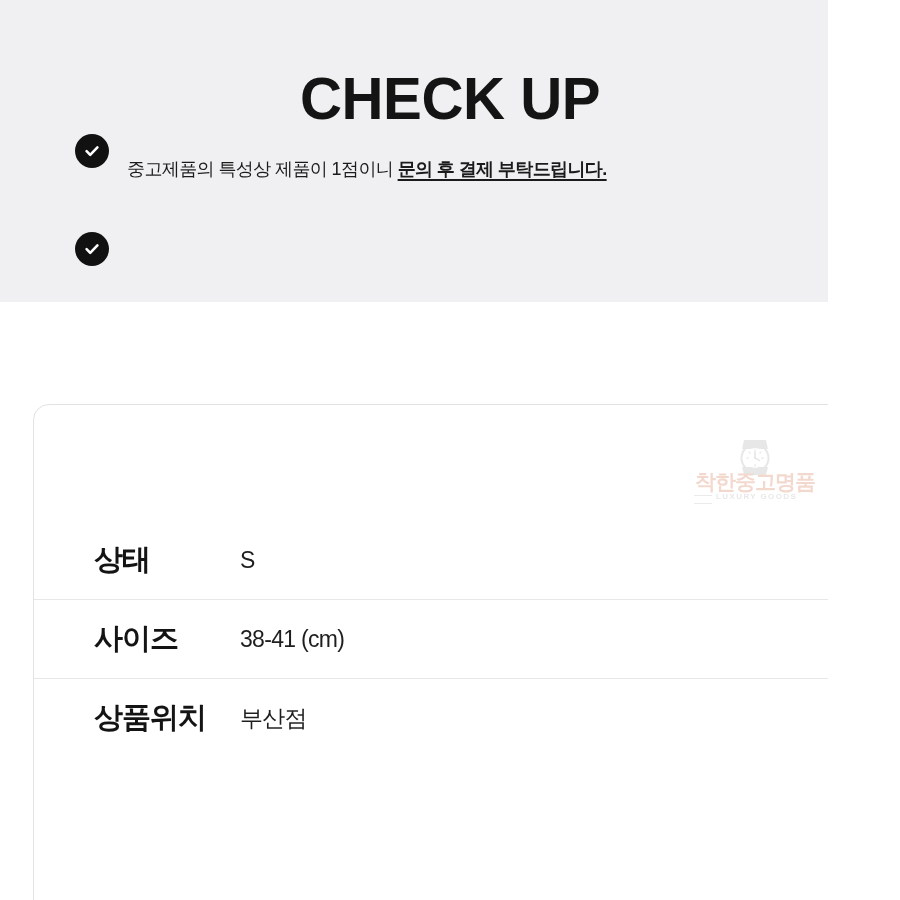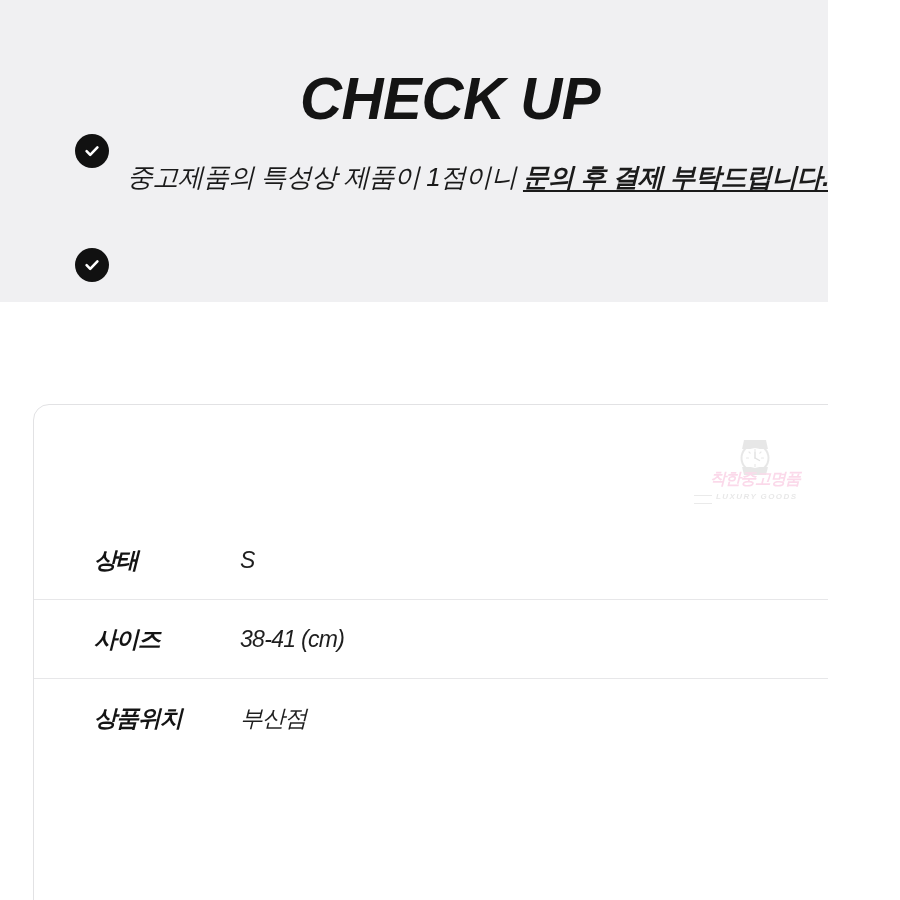--- a/index.html
+++ b/index.html
@@ -15,21 +15,20 @@
     background: #ffffff;
     font-family: "Liberation Sans", "DejaVu Sans", sans-serif;
     -webkit-font-smoothing: antialiased;
   }
 
   .page {
     position: relative;
     width: 828px;
     height: 900px;
     overflow: hidden;
-    font-style: italic;
   }
 
   
   .checkup-section {
     position: absolute;
     left: 0;
     top: 0;
     width: 900px;
     height: 302px;
     background: #f0f0f2;
@@ -77,21 +76,21 @@
     margin-top: 2px;
   }
 
   .check-icon svg {
     display: block;
   }
 
   .checkup-text {
     flex: 1 1 auto;
     margin-left: 18px;
-    font-size: 26px;
+    font-size: 18px;
     line-height: 38px;
     color: #1b1b1b;
     font-weight: 400;
     letter-spacing: -0.6px;
     white-space: nowrap;
   }
 
   .checkup-text .emph {
     font-weight: 700;
     text-decoration: underline;
@@ -155,23 +154,23 @@
     top: 0;
     transform: translateX(-50%);
   }
 
   .brand-watermark .wm-name {
     position: absolute;
     left: 0;
     top: 34px;
     width: 130px;
     text-align: center;
-    font-size: 16px;
-    font-weight: 700;
-    color: #ec4899;
+    font-size: 21px;
+    font-weight: 700;
+    color: #c2410c;
     letter-spacing: -1px;
     line-height: 1;
   }
 
   .brand-watermark .wm-sub {
     position: absolute;
     left: 0;
     top: 56px;
     width: 130px;
     text-align: left;
@@ -213,21 +212,21 @@
   .spec-table td.pad-l {
     width: 60px;
   }
 
   .spec-table td.pad-r {
     width: 46px;
   }
 
   .spec-label {
     width: 146px;
-    font-size: 23px;
+    font-size: 29px;
     font-weight: 700;
     color: #141414;
     letter-spacing: -1px;
     white-space: nowrap;
   }
 
   .spec-value {
     font-size: 23px;
     font-weight: 400;
     color: #1e1e1e;

